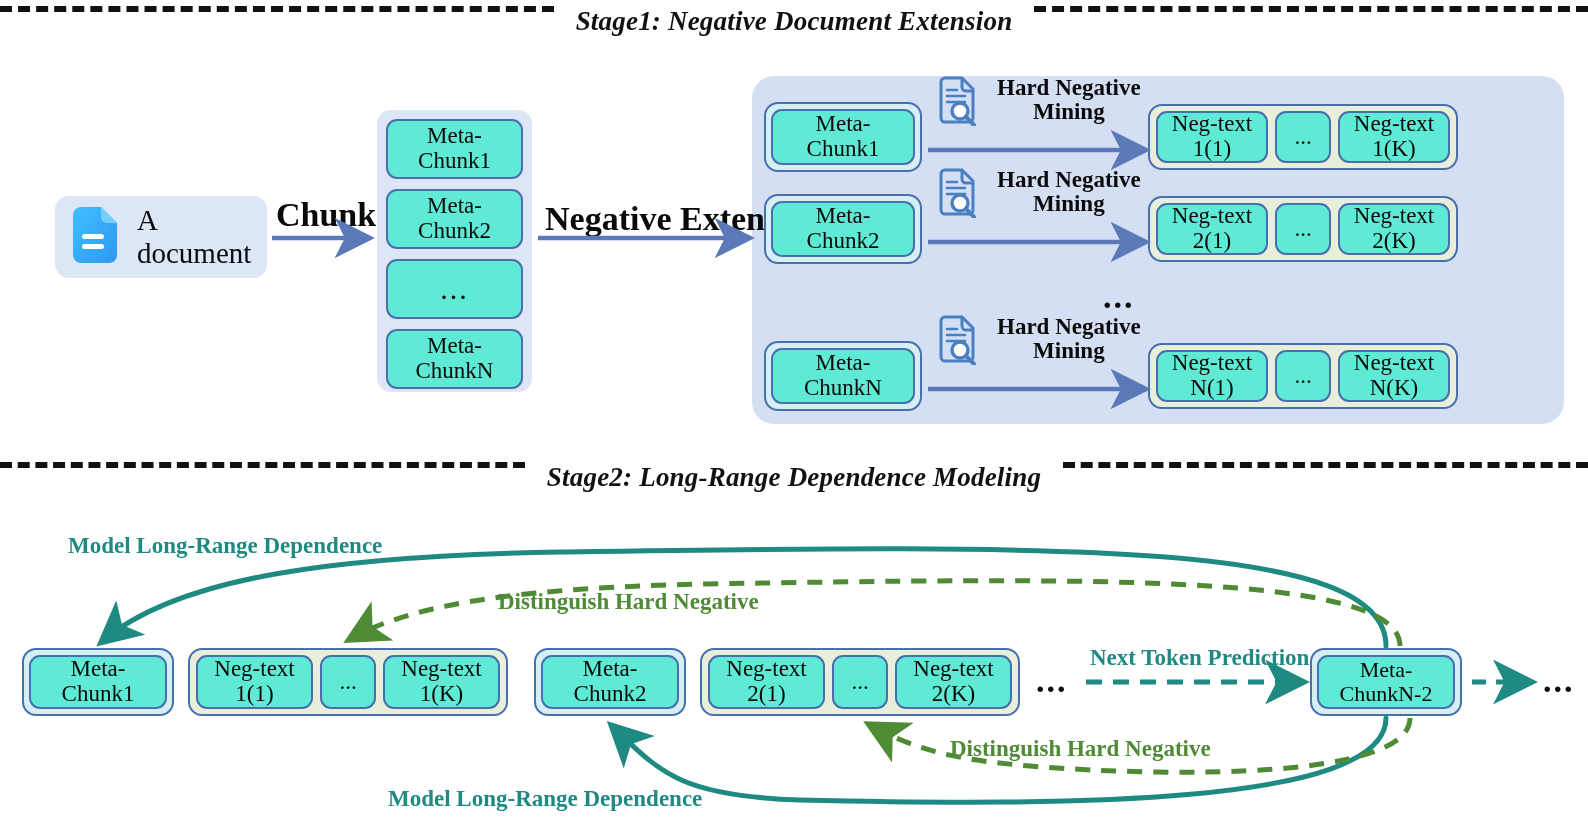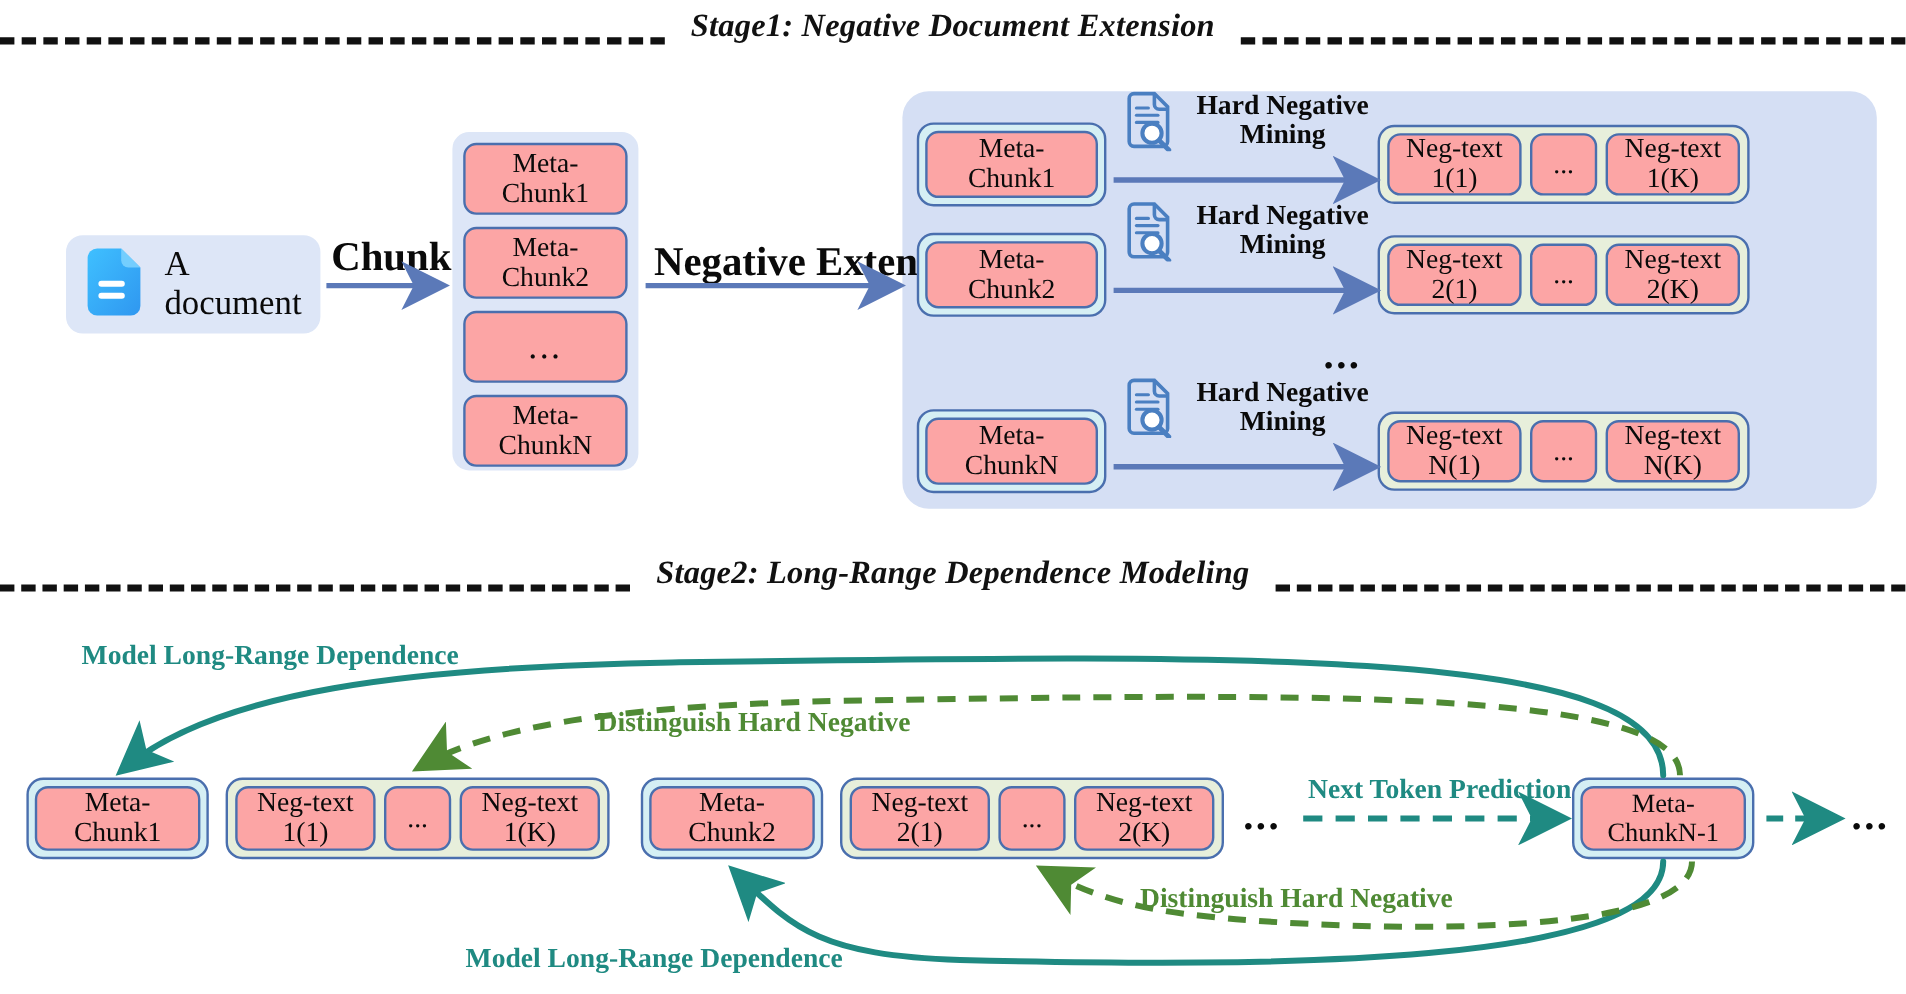--- a/index.html
+++ b/index.html
@@ -18,21 +18,21 @@
     position: relative;
     width: 1588px;
     height: 828px;
     background: #ffffff;
   }
 
   
   .stage-sep {
     position: absolute;
     display: flex;
-    align-items: flex-end;
+    align-items: flex-start;
     width: 100%;
     left: 0;
   }
   .sep-dash {
     flex: 1 1 auto;
     height: 0;
     border-top: 6px dashed #111111;
   }
   .sep-title {
     flex: 0 0 auto;
@@ -43,21 +43,21 @@
     color: #111111;
     white-space: nowrap;
     letter-spacing: 0.2px;
   }
 
   
   .rbox {
     box-sizing: border-box;
     border: 2.2px solid #4a6fae;
     border-radius: 11px;
-    background: #fca5a5;
+    background: #5eead4;
     display: flex;
     align-items: center;
     justify-content: center;
     text-align: center;
     line-height: 1.08;
     font-size: 24px;
     color: #0a0a0a;
     position: relative;
   }
   .rbox .two-line {
@@ -439,21 +439,21 @@
         </span>
     </div>
   </div>
 
   <div class="ellipsis-big" style="left:1036px; top:662px;">...</div>
 
   <div class="mc-wrap" style="left:1310px; top:648px; width:152px; height:68px;">
     <div class="rbox" style="font-size:22px;">
       <span>
           <span class="two-line">Meta-</span>
-          <span class="two-line">ChunkN-1</span>
+          <span class="two-line">ChunkN-2</span>
         </span>
     </div>
   </div>
 
   <div class="ellipsis-big" style="left:1543px; top:662px;">...</div>
 
   <div class="s2-label teal" style="left:68px;  top:533px;">Model Long-Range Dependence</div>
   <div class="s2-label green" style="left:498px; top:589px;">Distinguish Hard Negative</div>
   <div class="s2-label teal" style="left:1090px;top:645px;">Next Token Prediction</div>
   <div class="s2-label green" style="left:950px; top:736px;">Distinguish Hard Negative</div>

